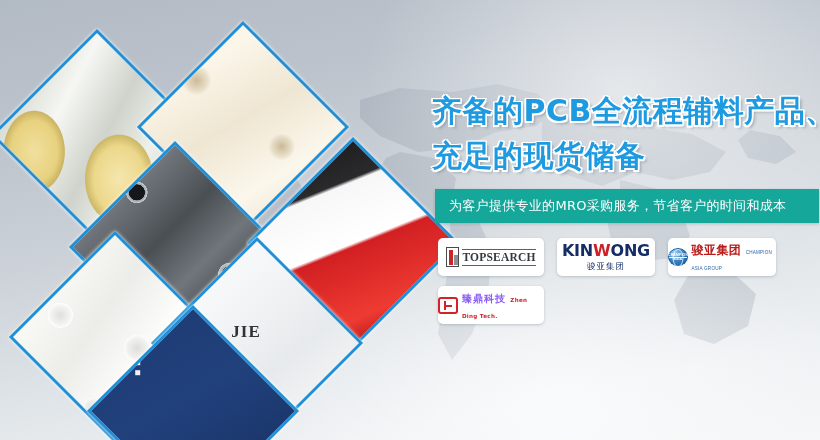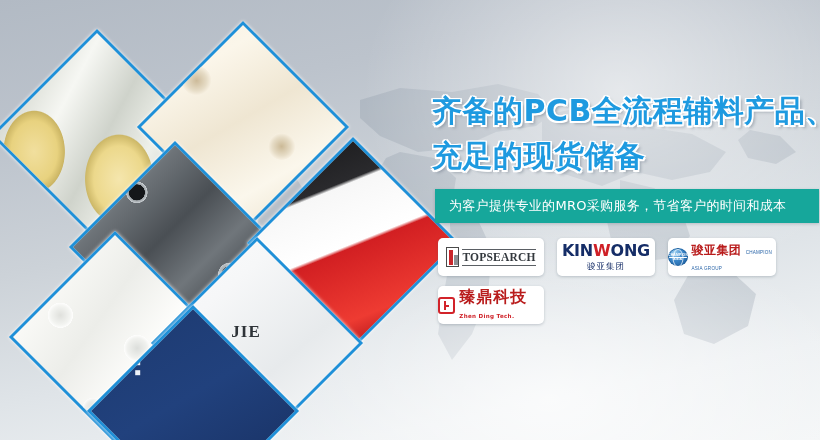--- a/index.html
+++ b/index.html
@@ -221,21 +221,21 @@
     position:relative;box-sizing:border-box;background:#fff;
   }
   .zd .mark:before{
     content:"";position:absolute;left:4px;top:2px;width:2px;height:9px;background:#d2232a;
   }
   .zd .mark:after{
     content:"";position:absolute;left:4px;right:4px;top:6px;height:2px;background:#d2232a;
   }
   .zd .txt{line-height:1;}
   .zd .txt .cn{
-    font-size:16px;font-weight:700;color:#b91c1c;letter-spacing:1px;
+    font-size:10px;font-weight:700;color:#8b5cf6;letter-spacing:1px;
     font-family:Liberation Serif, serif;
   }
   .zd .txt .en{
     font-size:5.6px;font-weight:700;color:#cf2027;letter-spacing:.3px;margin-top:2px;
     font-family:"DejaVu Sans","Liberation Sans",sans-serif;
   }
 
   .more{
     position:absolute;right:26px;top:315px;
     font-size:17px;color:#7e858c;letter-spacing:1px;

